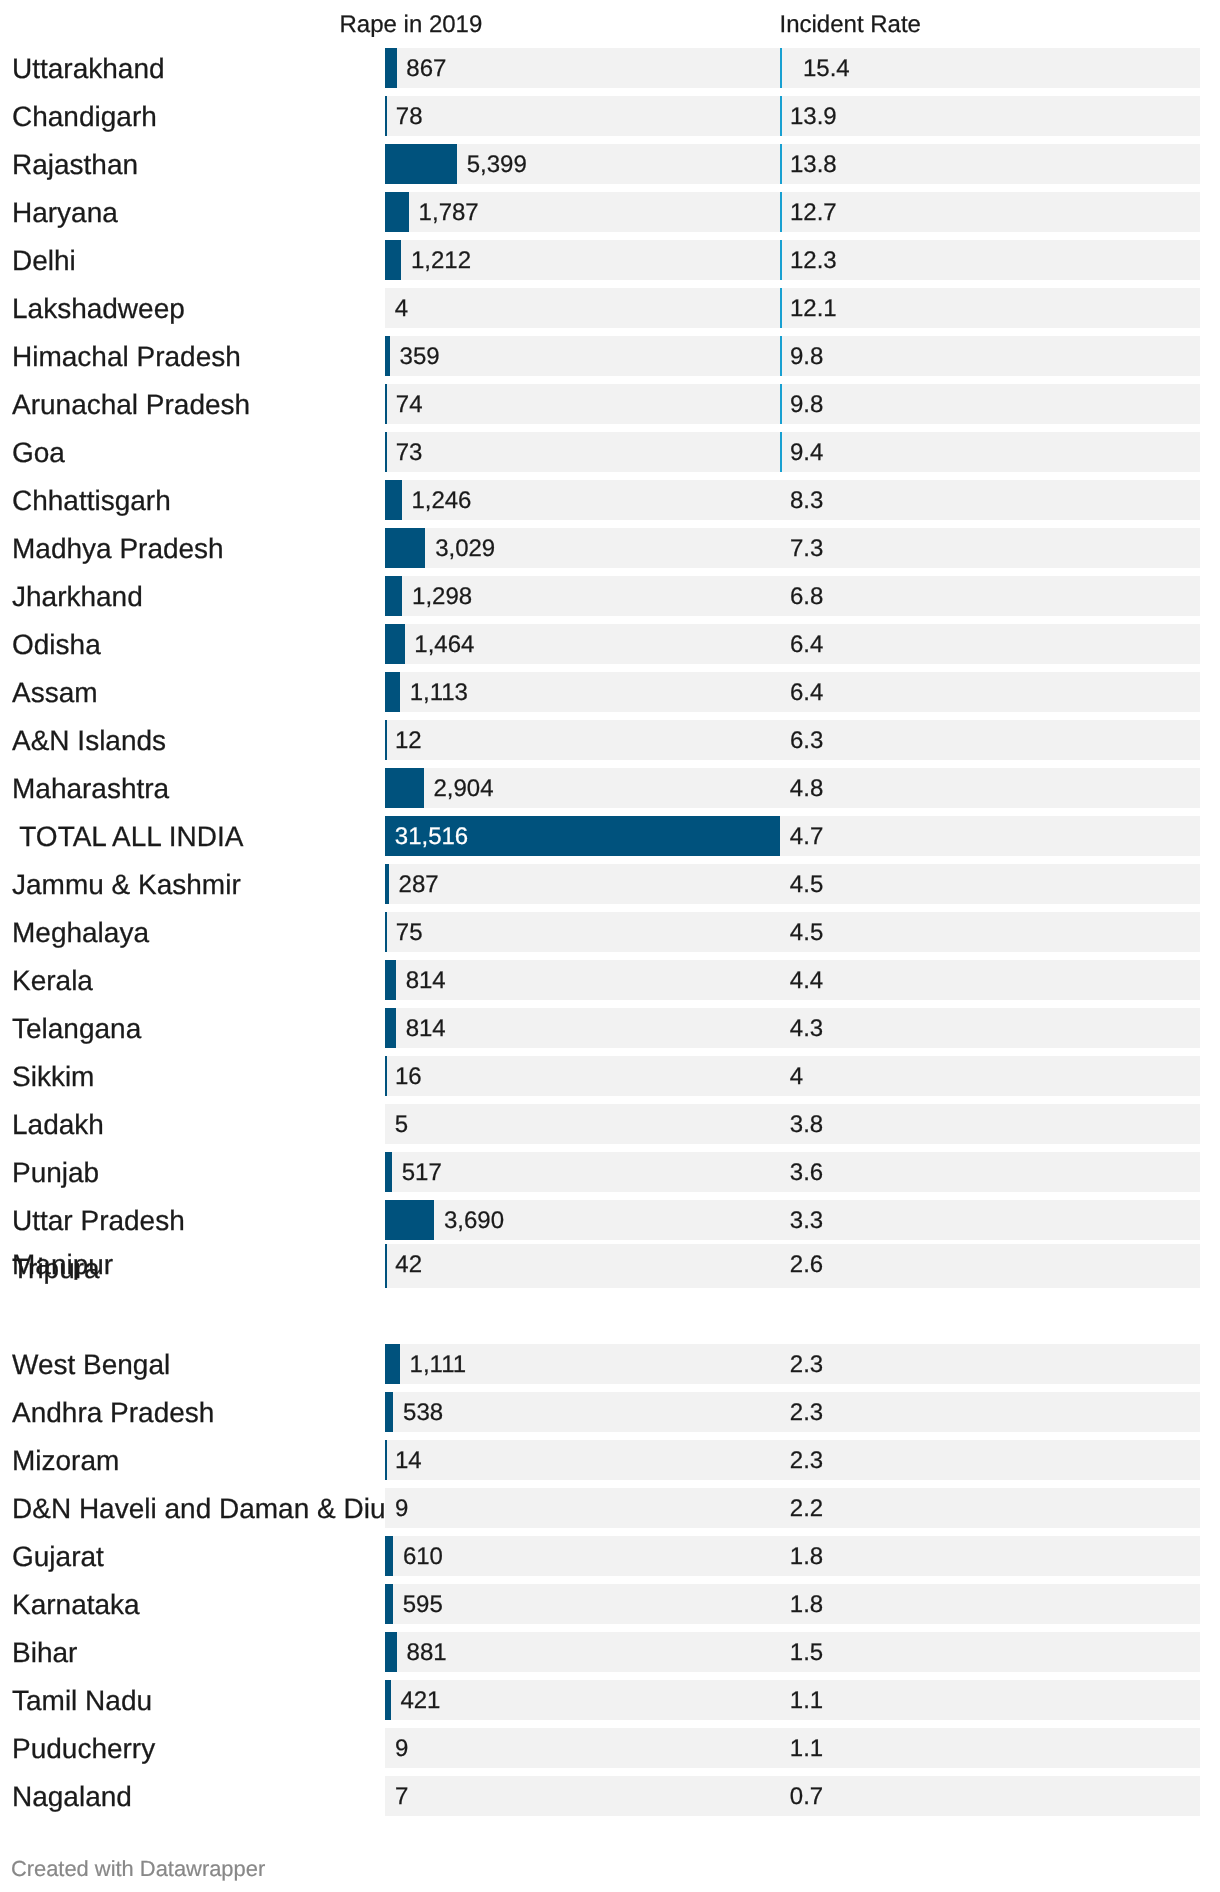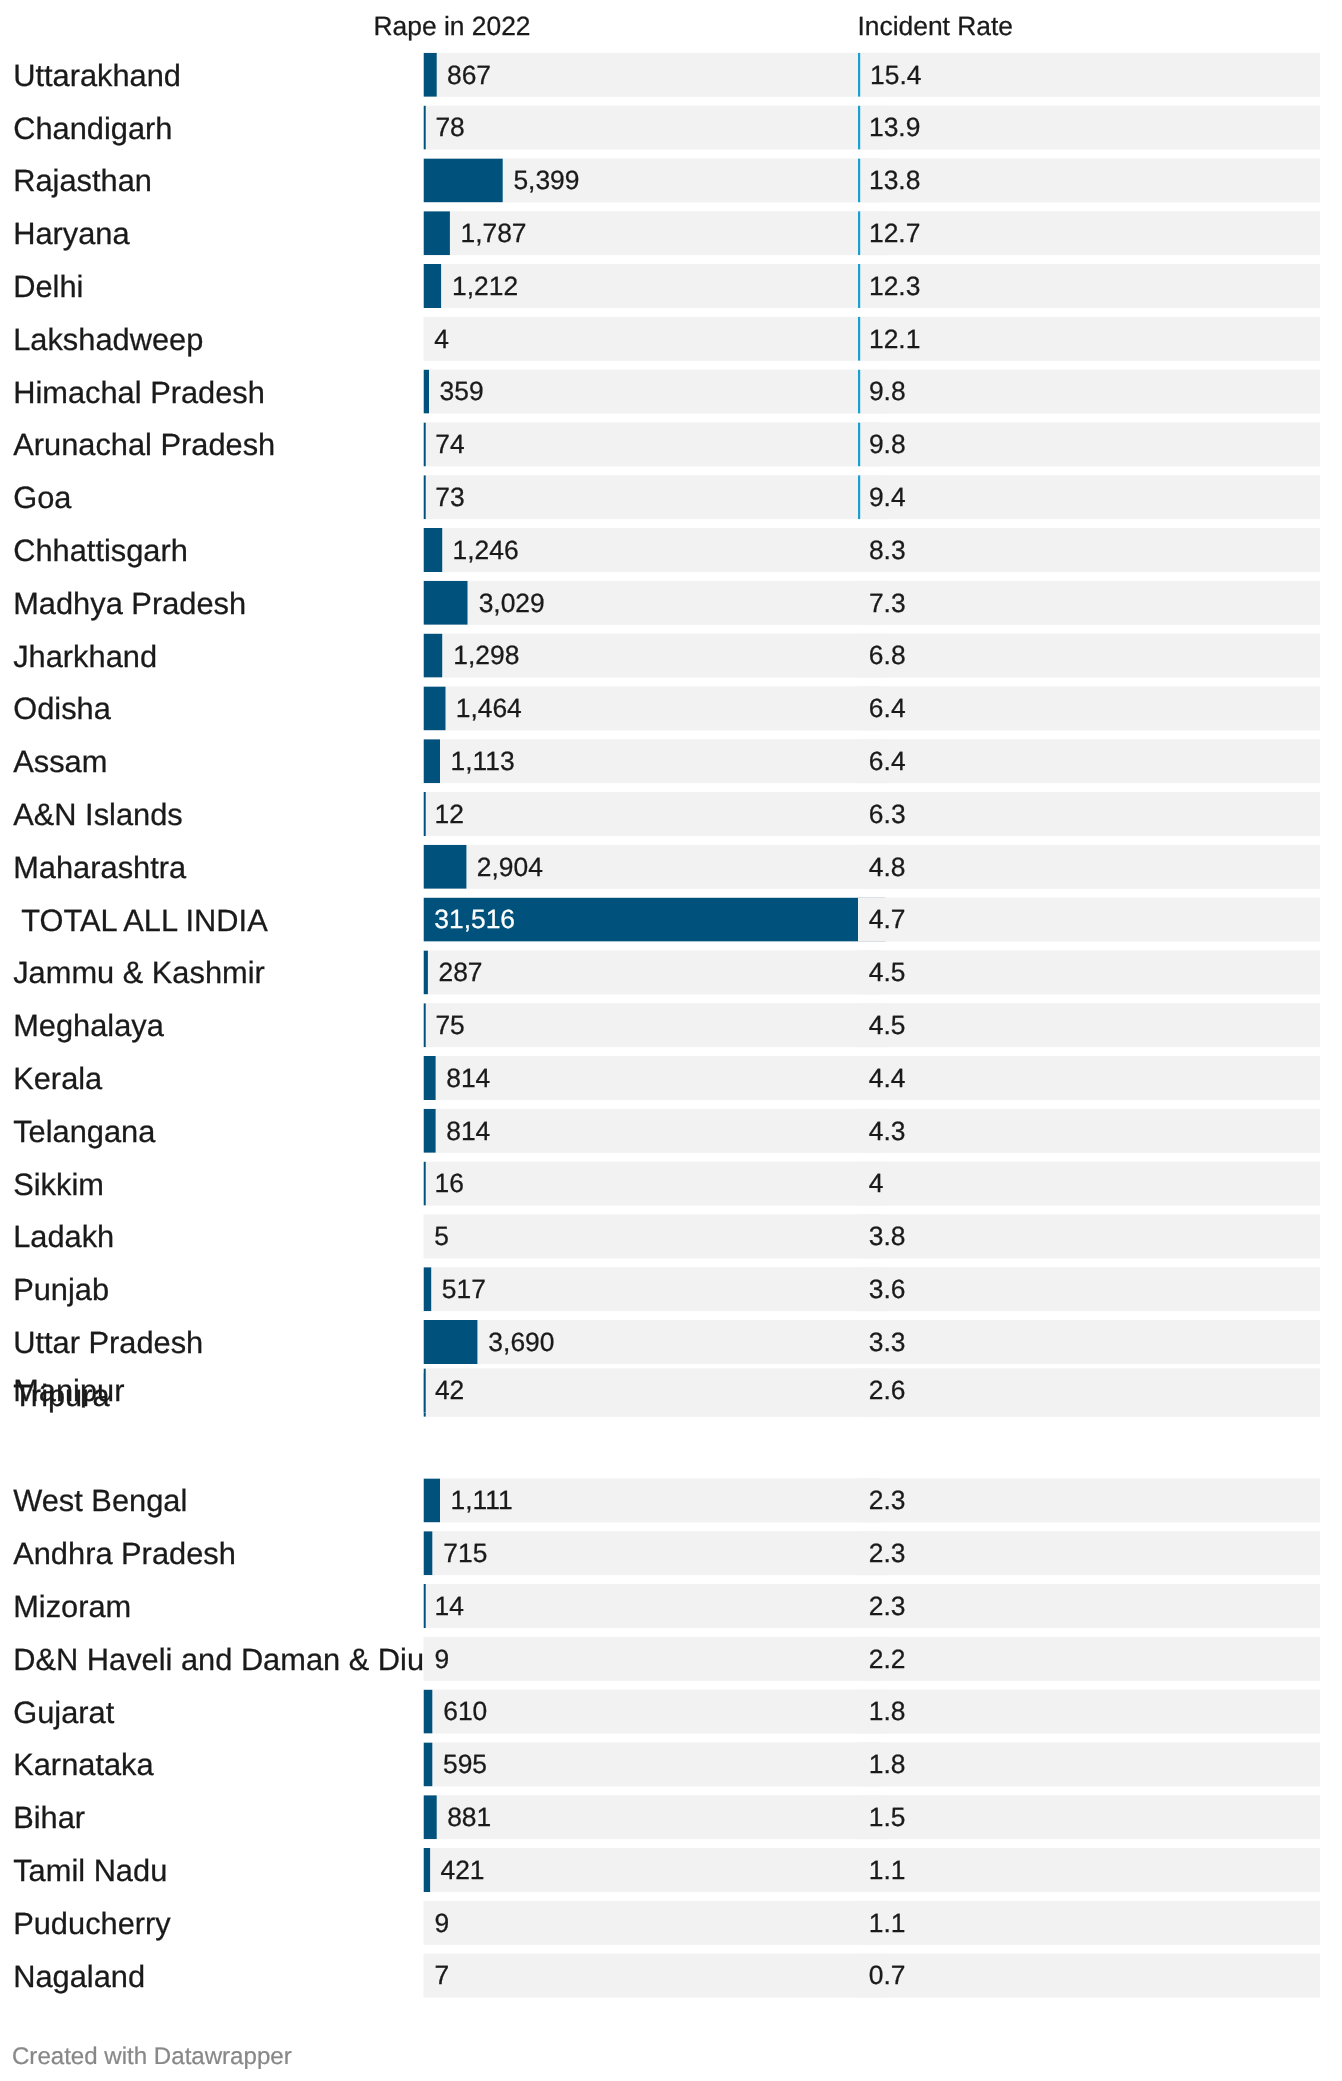--- a/index.html
+++ b/index.html
@@ -99,33 +99,33 @@
     color: #888888;
     white-space: nowrap;
   }
 </style>
 </head>
 <body>
 
 <div id="chart">
   <div class="thead">
     <div class="col-head c0"></div>
-    <div class="col-head c1">Rape in 2022</div>
+    <div class="col-head c1">Rape in 2019</div>
     <div class="col-head c2">Incident Rate</div>
   </div>
   <div id="rows">
       <div class="row" style="top: 47.85px;">
         <div class="label">Uttarakhand</div>
         <div class="cell c1">
           <div class="bar b1" style="width: 11.5541px;"></div>
           <div class="val" style="left: 21.3541px;">867</div>
         </div>
         <div class="cell c2">
           <div class="bar b2" style="width: 2.45px;"></div>
-          <div class="val" style="left: 11px;">15.4</div>
+          <div class="val" style="left: 23px;">15.4</div>
         </div>
       </div>
       <div class="row" style="top: 95.85px;">
         <div class="label">Chandigarh</div>
         <div class="cell c1">
           <div class="bar b1" style="width: 2.45px;"></div>
           <div class="val" style="left: 10.8395px;">78</div>
         </div>
         <div class="cell c2">
           <div class="bar b2" style="width: 2.45px;"></div>
@@ -415,21 +415,21 @@
         </div>
         <div class="cell c2">
           <div class="bar b2" style="width: 0px;"></div>
           <div class="val" style="left: 9.83065px;">2.3</div>
         </div>
       </div>
       <div class="row" style="top: 1391.85px;">
         <div class="label">Andhra Pradesh</div>
         <div class="cell c1">
           <div class="bar b1" style="width: 8.2758px;"></div>
-          <div class="val" style="left: 18.0758px;">715</div>
+          <div class="val" style="left: 18.0758px;">538</div>
         </div>
         <div class="cell c2">
           <div class="bar b2" style="width: 0px;"></div>
           <div class="val" style="left: 9.83065px;">2.3</div>
         </div>
       </div>
       <div class="row" style="top: 1439.85px;">
         <div class="label">Mizoram</div>
         <div class="cell c1">
           <div class="bar b1" style="width: 2.45px;"></div>

